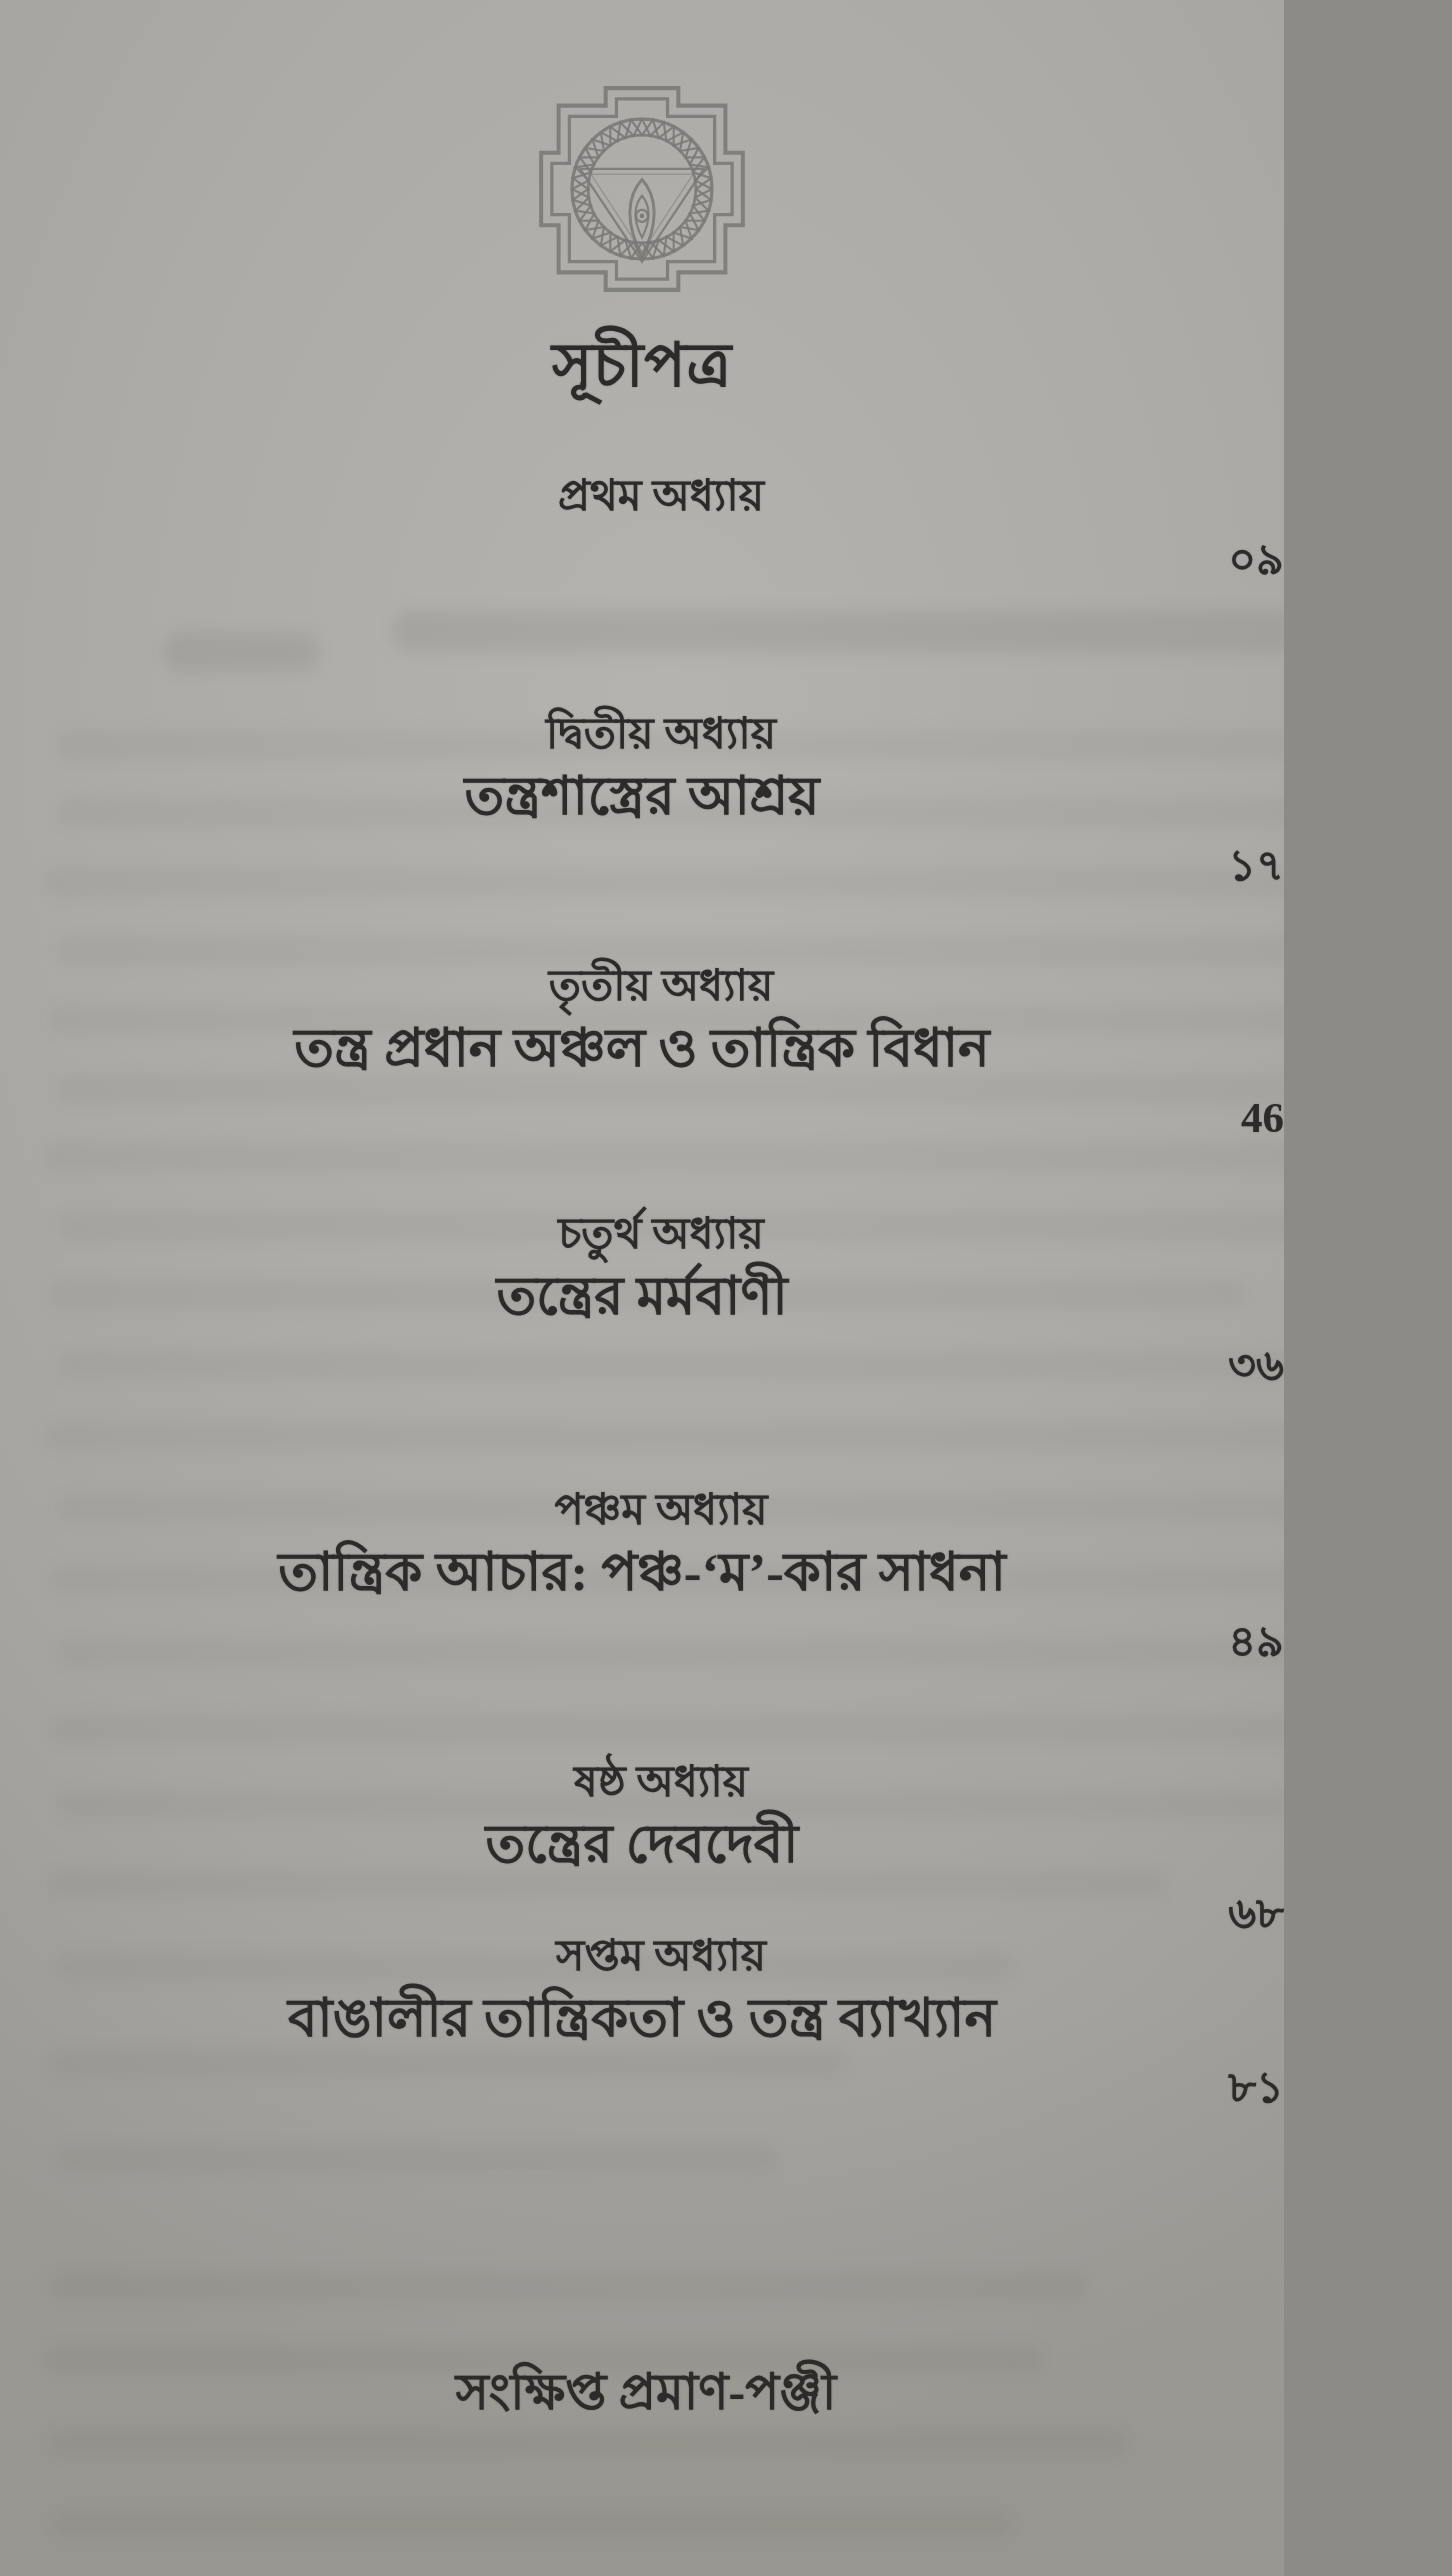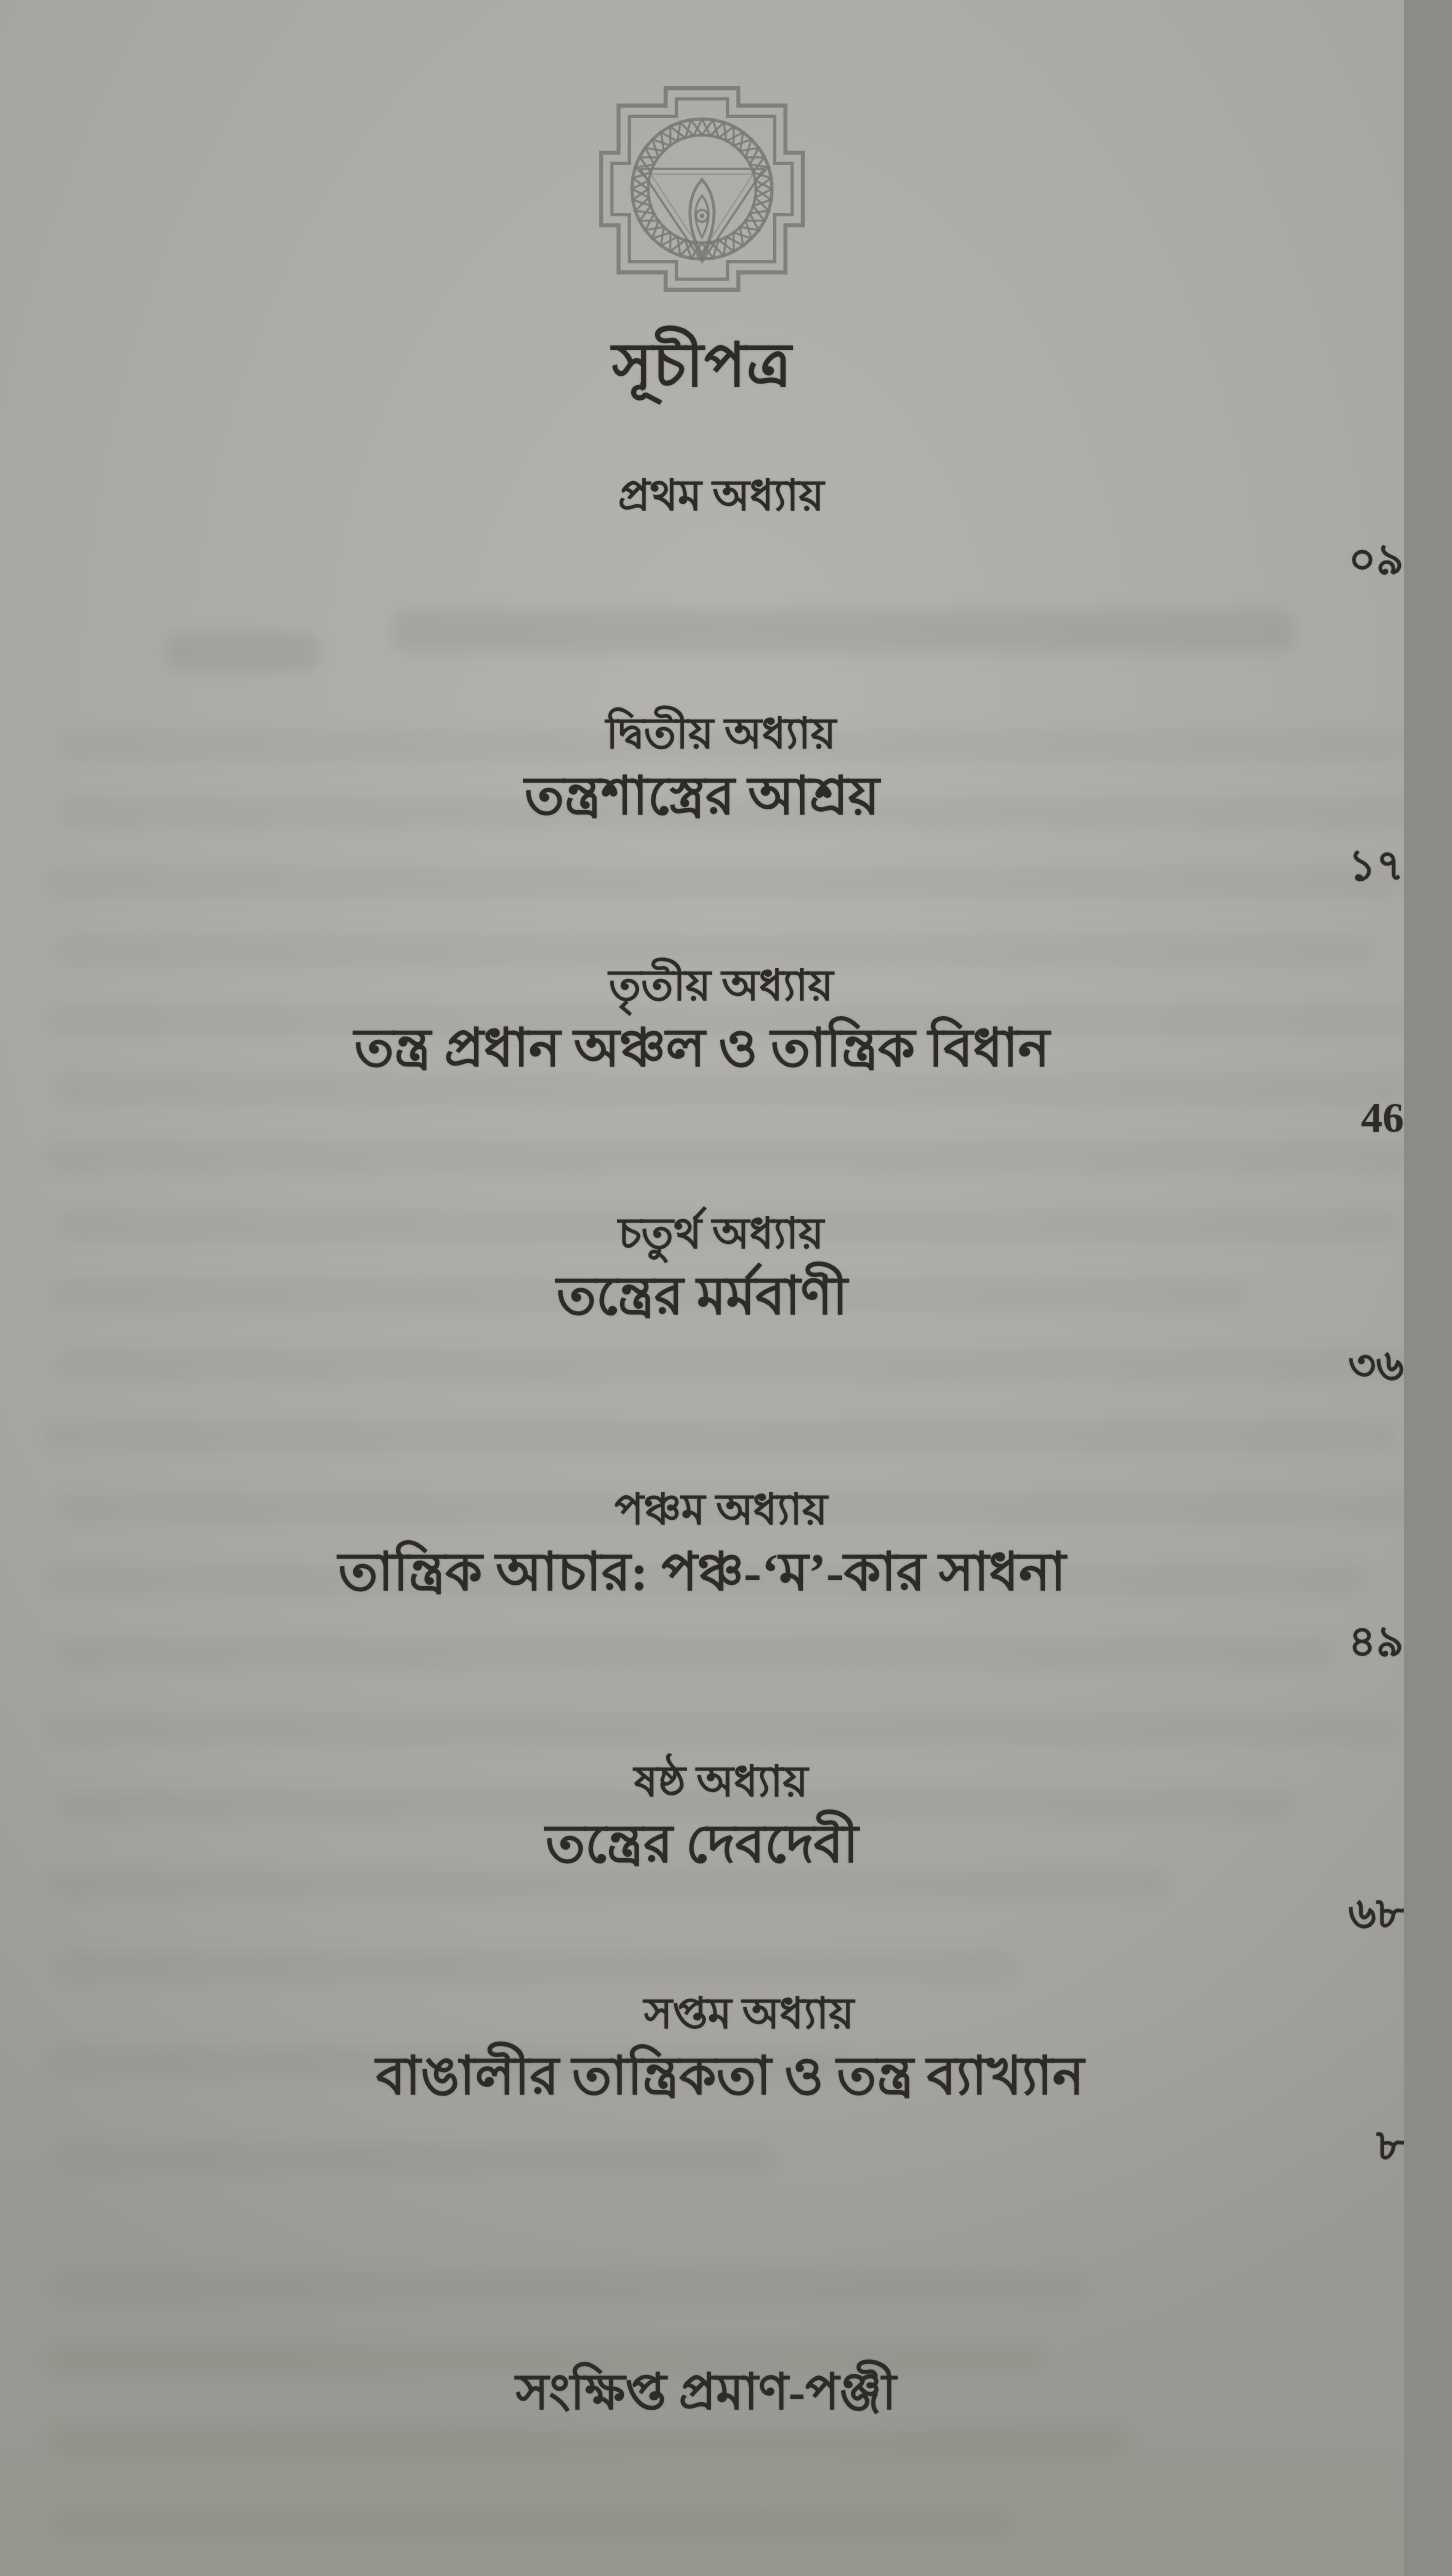--- a/index.html
+++ b/index.html
@@ -1,19 +1,19 @@
 <!DOCTYPE html>
 <html style="font-size:12.8px"><head>
 <meta charset="utf-8">
 <style>
   html, body { margin: 0; padding: 0; background: #8d8b88; }
 
   .page {
     position: relative;
-    width: 1404px;
+    width: 1284px;
     height: 2576px;
     overflow: hidden;
     background:
       linear-gradient(180deg, rgba(120,125,110,0) 78%, rgba(125,130,108,0.16) 100%),
       radial-gradient(ellipse 1200px 1760px at 52% 28%, #b5b3b0 0%, #adaba8 45%, #a7a5a2 72%, #9c9a96 100%);
     font-family: "Liberation Serif", "DejaVu Serif", serif;
     color: #2d2b29;
   }
 
   
@@ -85,21 +85,21 @@
     font-weight: 700;
     text-shadow: 0 0 1.6px rgba(45,43,41,.4);
   }
 
   .ch1 { top: 468px; }
   .ch2 { top: 706px; }
   .ch3 { top: 958px; }
   .ch4 { top: 1206px; }
   .ch5 { top: 1482px; }
   .ch6 { top: 1754px; }
-  .ch7 { top: 1986px; margin-left: 28px; }
+  .ch7 { top: 1928px; }
 </style>
 </head>
 <body>
 
 <div class="page">
 
   <div class="bleed">
     <div class="g strong" style="top:610px;left:392px;width:904px;height:43px;"></div>
     <div class="g strong" style="top:632px;left:164px;width:156px;height:40px;"></div>
     <div class="g" style="top:730px;left:56px;width:1352px;"></div>

